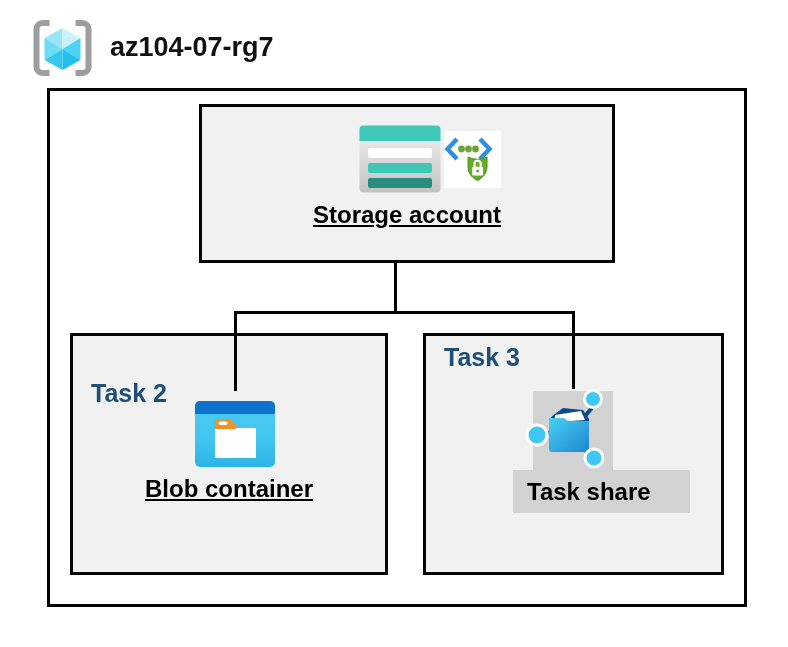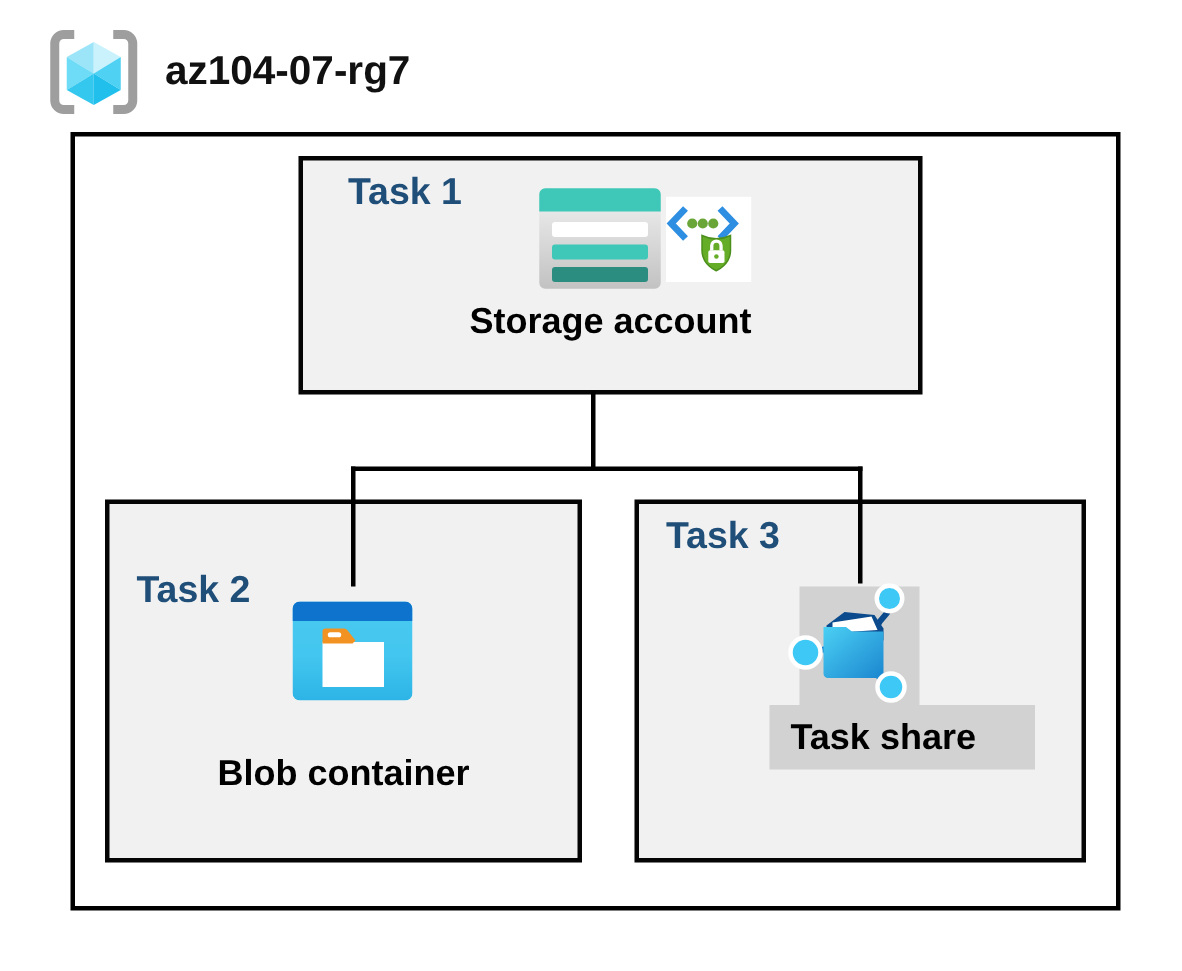--- a/index.html
+++ b/index.html
@@ -17,23 +17,23 @@
   .task-box{position:absolute;background:#f1f1f1;border:3px solid #050505;box-sizing:border-box;z-index:2;}
   #task1-box{left:199px;top:104px;width:416px;height:159px;}
   #task2-box{left:70px;top:333px;width:318px;height:242px;}
   #task3-box{left:423px;top:333px;width:301px;height:242px;padding-left:48px;}
 
   .task-label{position:absolute;font-size:25px;font-weight:700;color:#1f4e79;}
   #task1-label{left:30px;top:7px;}
   #task2-label{left:18px;top:7px;margin-top:36px;}
   #task3-label{left:18px;top:7px;}
 
-  .res-label{position:absolute;left:0;right:0;text-align:center;font-size:24px;font-weight:700;color:#000;}
+  .res-label{position:absolute;left:0;right:0;text-align:center;font-size:24px;font-weight:700;color:#000;text-decoration:underline;}
   #storage-label{top:94px;}
-  #blob-label{top:166px;}
+  #blob-label{top:139px;}
 
   
   .conn{position:absolute;background:#000;z-index:5;}
   #conn-v1{left:394px;top:261px;width:3px;height:52px;}
   #conn-h1{left:234px;top:311px;width:341px;height:3px;}
   #conn-v2{left:234px;top:311px;width:3px;height:80px;}
   #conn-v3{left:572px;top:311px;width:3px;height:78px;}
 
   
   #storage-icon{position:absolute;left:359px;top:125px;width:82px;height:68px;z-index:3;}
@@ -64,21 +64,20 @@
   <div id="rg-title">az104-07-rg7</div>
 
   <div id="outer-box"></div>
 
   <div class="conn" id="conn-v1"></div>
   <div class="conn" id="conn-h1"></div>
   <div class="conn" id="conn-v2"></div>
   <div class="conn" id="conn-v3"></div>
 
   <div class="task-box" id="task1-box">
-    <div class="task-label" id="task1-label">Task 1</div>
     <div class="res-label" id="storage-label">Storage account</div>
   </div>
 
   <svg id="storage-icon" viewBox="0 0 82 68" aria-hidden="true">
     <defs>
       <linearGradient id="sg" x1="0" y1="0" x2="0" y2="1">
         <stop offset="0" stop-color="#f2f2f2"></stop>
           <stop offset="1" stop-color="#c2c2c2"></stop>
       </linearGradient>
     </defs>

